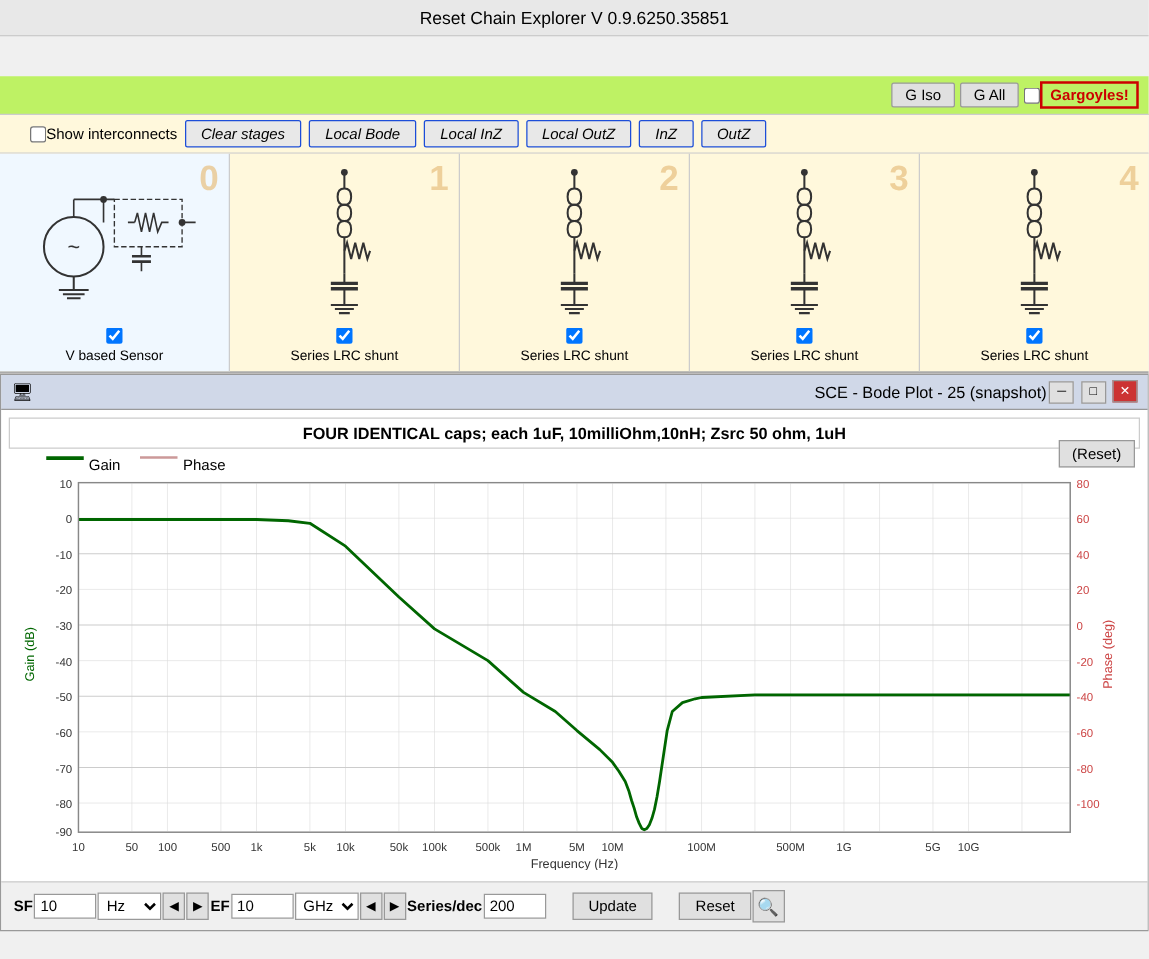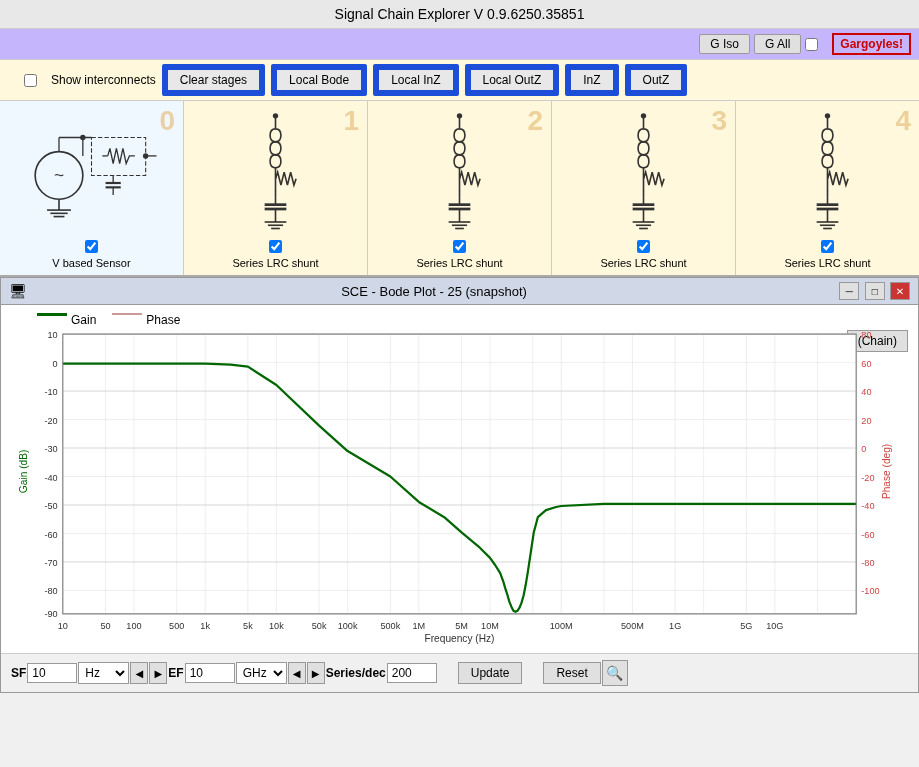--- a/index.html
+++ b/index.html
@@ -9,62 +9,64 @@
     #title-bar {
       background: #e8e8e8;
       text-align: center;
       padding: 6px;
       font-size: 14px;
       border-bottom: 1px solid #ccc;
     }
 
     
     #top-toolbar {
-      background: #c4b5fd;
+      background: #bef264;
       padding: 4px 8px;
       display: flex;
       align-items: center;
       gap: 6px;
       border-bottom: 1px solid #ccc;
       justify-content: flex-end;
+      margin-top: 32px;
     }
     #top-toolbar .iso-group { display: flex; gap: 4px; align-items: center; margin-left: auto; }
     .btn-small {
       padding: 2px 10px;
       background: #e0e0e0;
       border: 1px solid #999;
       cursor: pointer;
       font-size: 12px;
       border-radius: 2px;
     }
-    .checkbox-label { display: flex; align-items: center; gap: 14px; font-size: 12px; }
+    .checkbox-label { display: flex; align-items: center; gap: 0; font-size: 12px; }
     .gargoyles-label {
       border: 2px solid #cc0000;
       padding: 2px 6px;
       color: #cc0000;
       font-weight: bold;
       font-size: 12px;
     }
 
     
     #second-toolbar {
       background: #fff8dc;
       padding: 4px 24px;
       display: flex;
       align-items: center;
       gap: 6px;
       border-bottom: 1px solid #ccc;
     }
     .btn-toolbar {
       padding: 3px 12px;
       background: #e8e8e8;
-      border: 6px solid #1d4ed8;
+      border: 1px solid #1d4ed8;
       cursor: pointer;
       font-size: 12px;
       border-radius: 2px;
+      font-style: italic;
     }
 
     
     #stages-area {
       display: flex;
       background: #fff8dc;
       border-bottom: 2px solid #aaa;
     }
     .stage {
       flex: 1;
@@ -105,21 +107,21 @@
       position: relative;
     }
     #bode-titlebar {
       background: #d0d8e8;
       display: flex;
       align-items: center;
       justify-content: space-between;
       padding: 4px 8px;
       border-bottom: 1px solid #999;
     }
-    #bode-titlebar .title-text { font-size: 13px; flex: 1; text-align: center; }
+    #bode-titlebar .title-text { font-size: 13px; flex: 1; text-align: right; }
     .win-btn {
       width: 20px; height: 18px;
       display: inline-flex; align-items: center; justify-content: center;
       border: 1px solid #999; background: #e0e0e0; cursor: pointer; font-size: 10px; margin-left: 2px;
     }
     .win-btn.close { background: #cc3333; color: white; }
     #bode-header-icon { font-size: 14px; margin-right: 4px; }
 
     #bode-content { background: white; padding: 6px; }
     #bode-title-text {
@@ -206,21 +208,21 @@
       border: 1px solid #999;
       cursor: pointer;
       display: inline-flex; align-items: center; justify-content: center;
       font-size: 14px;
     }
   </style>
 </head>
 <body>
 
 <div id="title-bar">
-  <span>Signal Chain Explorer V 0.9.6250.35851</span>
+  <span>Reset Chain Explorer V 0.9.6250.35851</span>
 </div>
 
 <div id="top-toolbar">
   <div class="iso-group">
     <button class="btn-small">G Iso</button>
     <button class="btn-small">G All</button>
     <label class="checkbox-label">
       <input type="checkbox" style="">
       <span class="gargoyles-label">Gargoyles!</span>
     </label>
@@ -389,22 +391,23 @@
     <span id="bode-header-icon">🖥</span>
     <span class="title-text">SCE - Bode Plot - 25  (snapshot)</span>
     <div>
       <span class="win-btn">─</span>
       <span class="win-btn">□</span>
       <span class="win-btn close">✕</span>
     </div>
   </div>
 
   <div id="bode-content">
-
-    <button class="frozen-btn">(Chain)</button>
+    <div id="bode-title-text">FOUR IDENTICAL caps; each 1uF, 10milliOhm,10nH; Zsrc 50 ohm, 1uH</div>
+
+    <button class="frozen-btn">(Reset)</button>
 
     <div id="legend">
       <div class="legend-item">
         <div class="legend-line-gain"></div>
         <span>Gain</span>
       </div>
       <div class="legend-item">
         <div class="legend-line-phase"></div>
         <span>Phase</span>
       </div>

